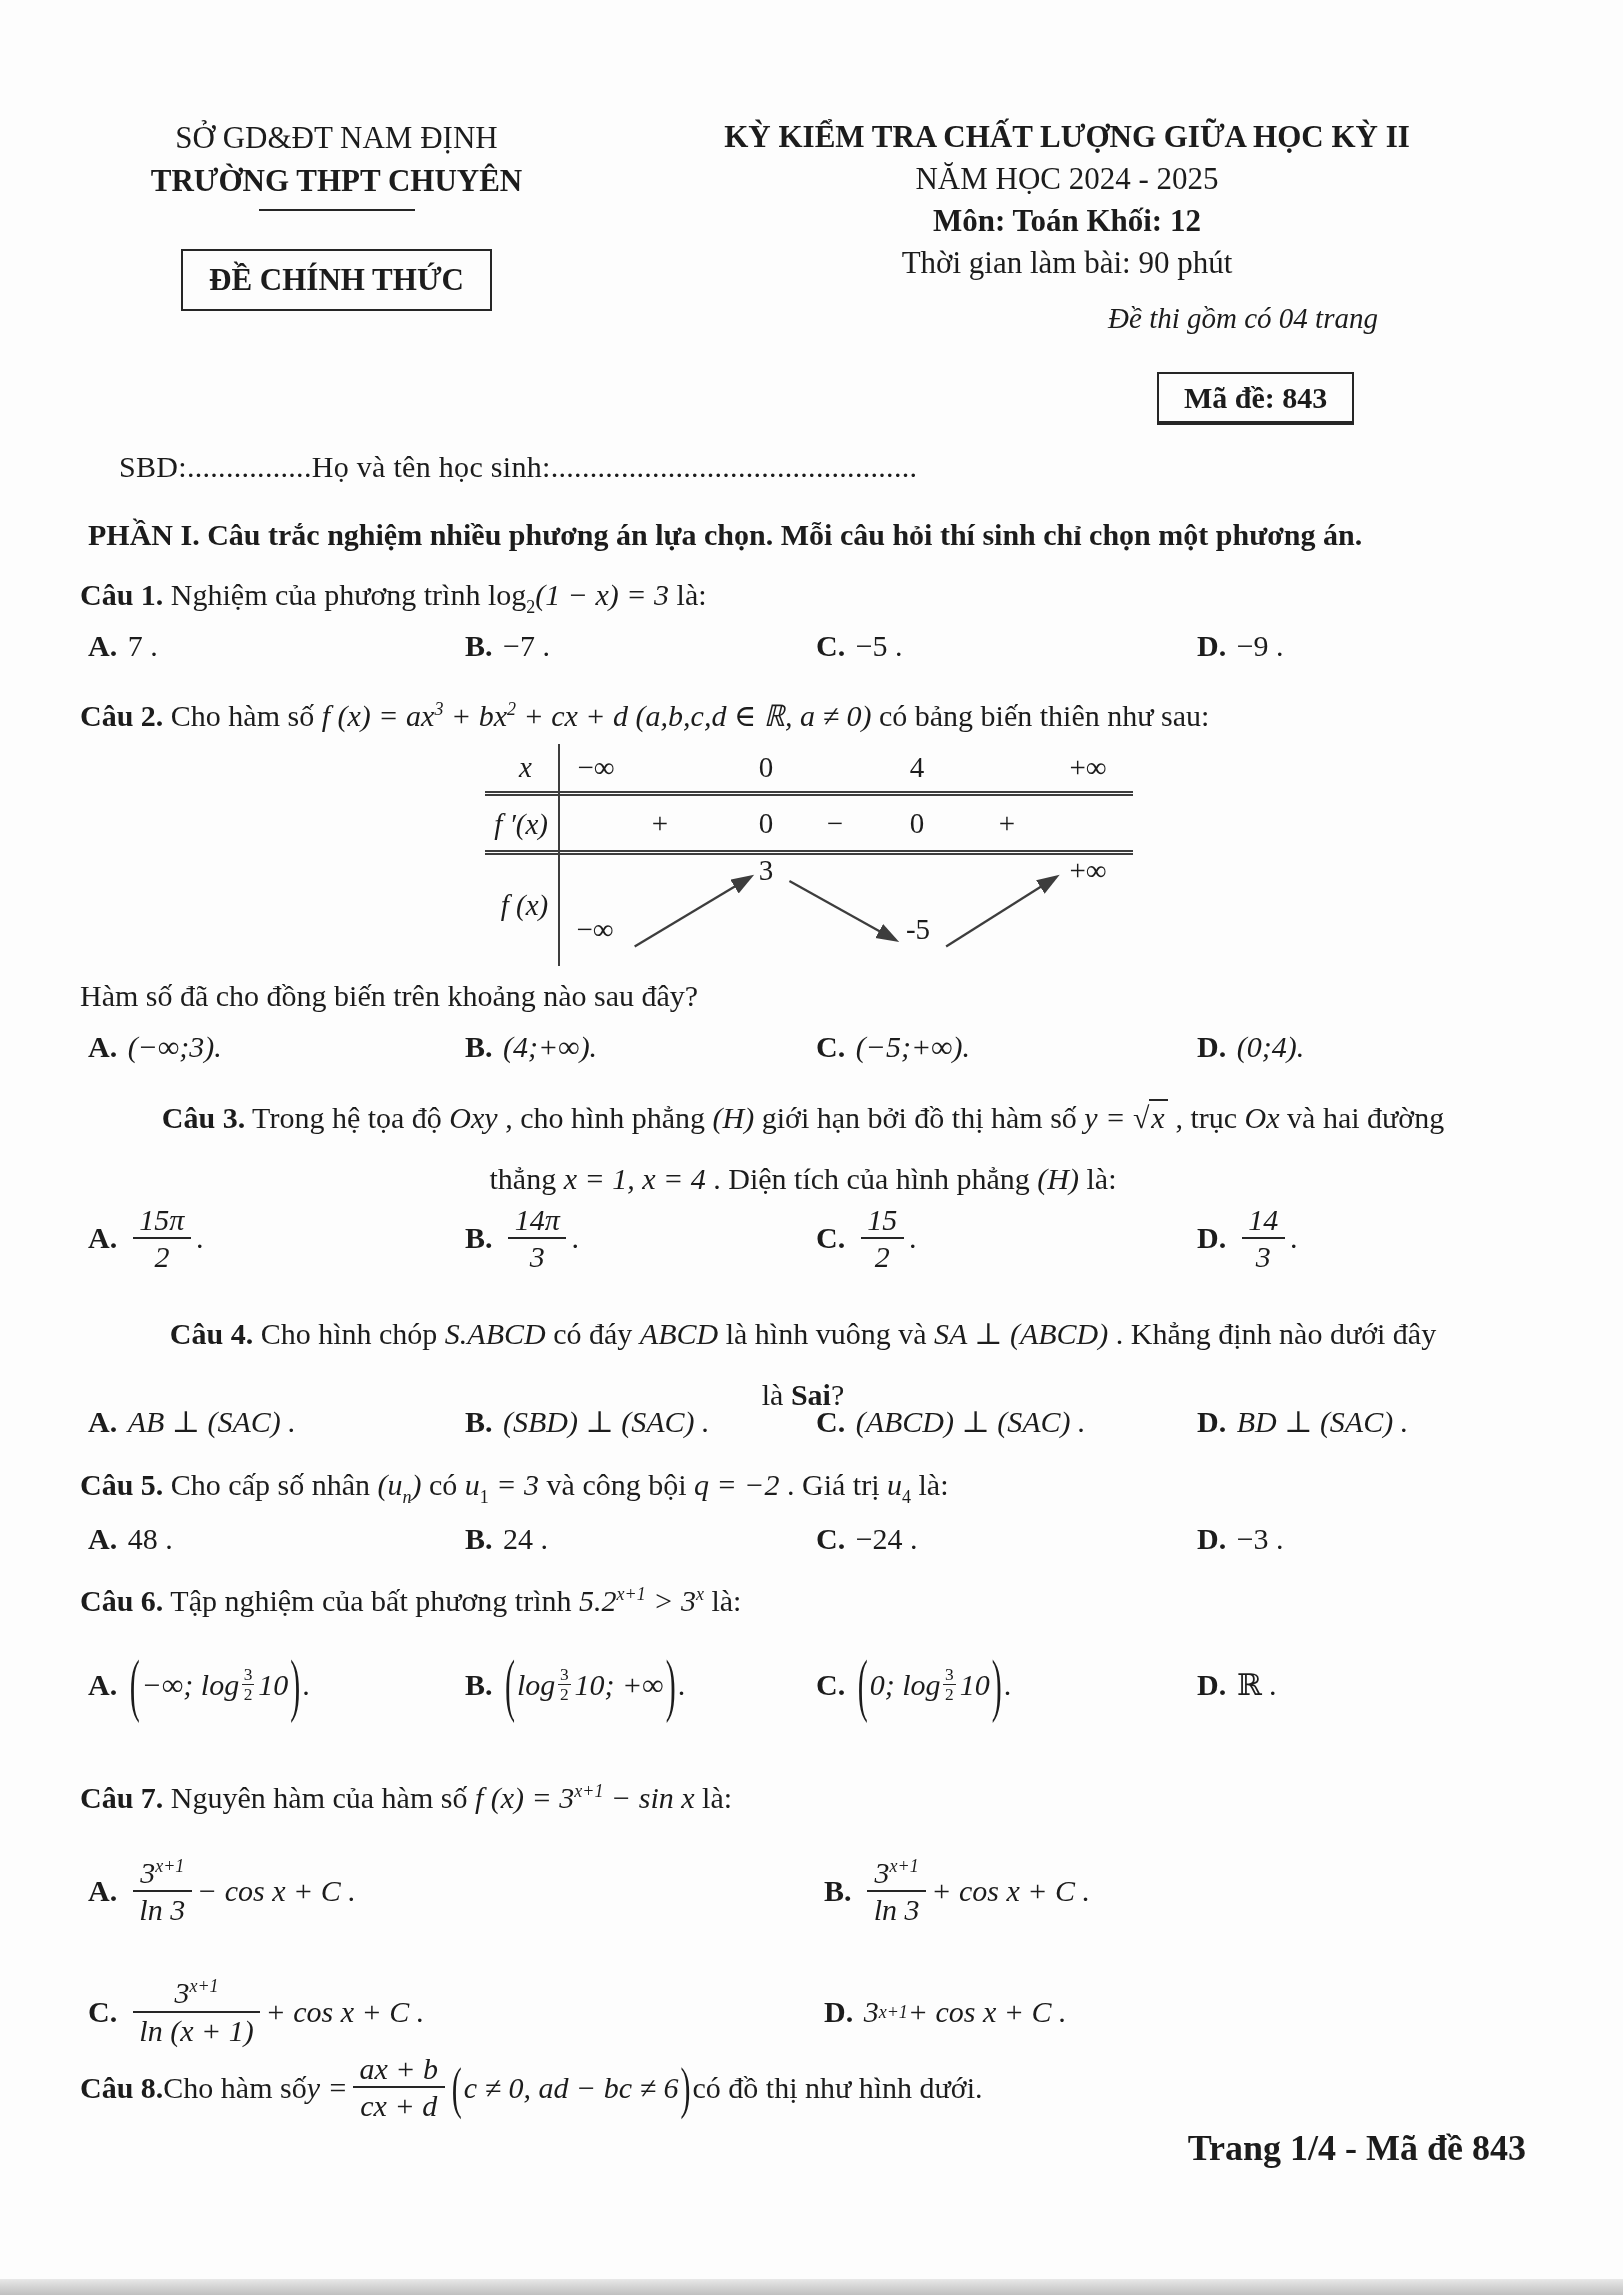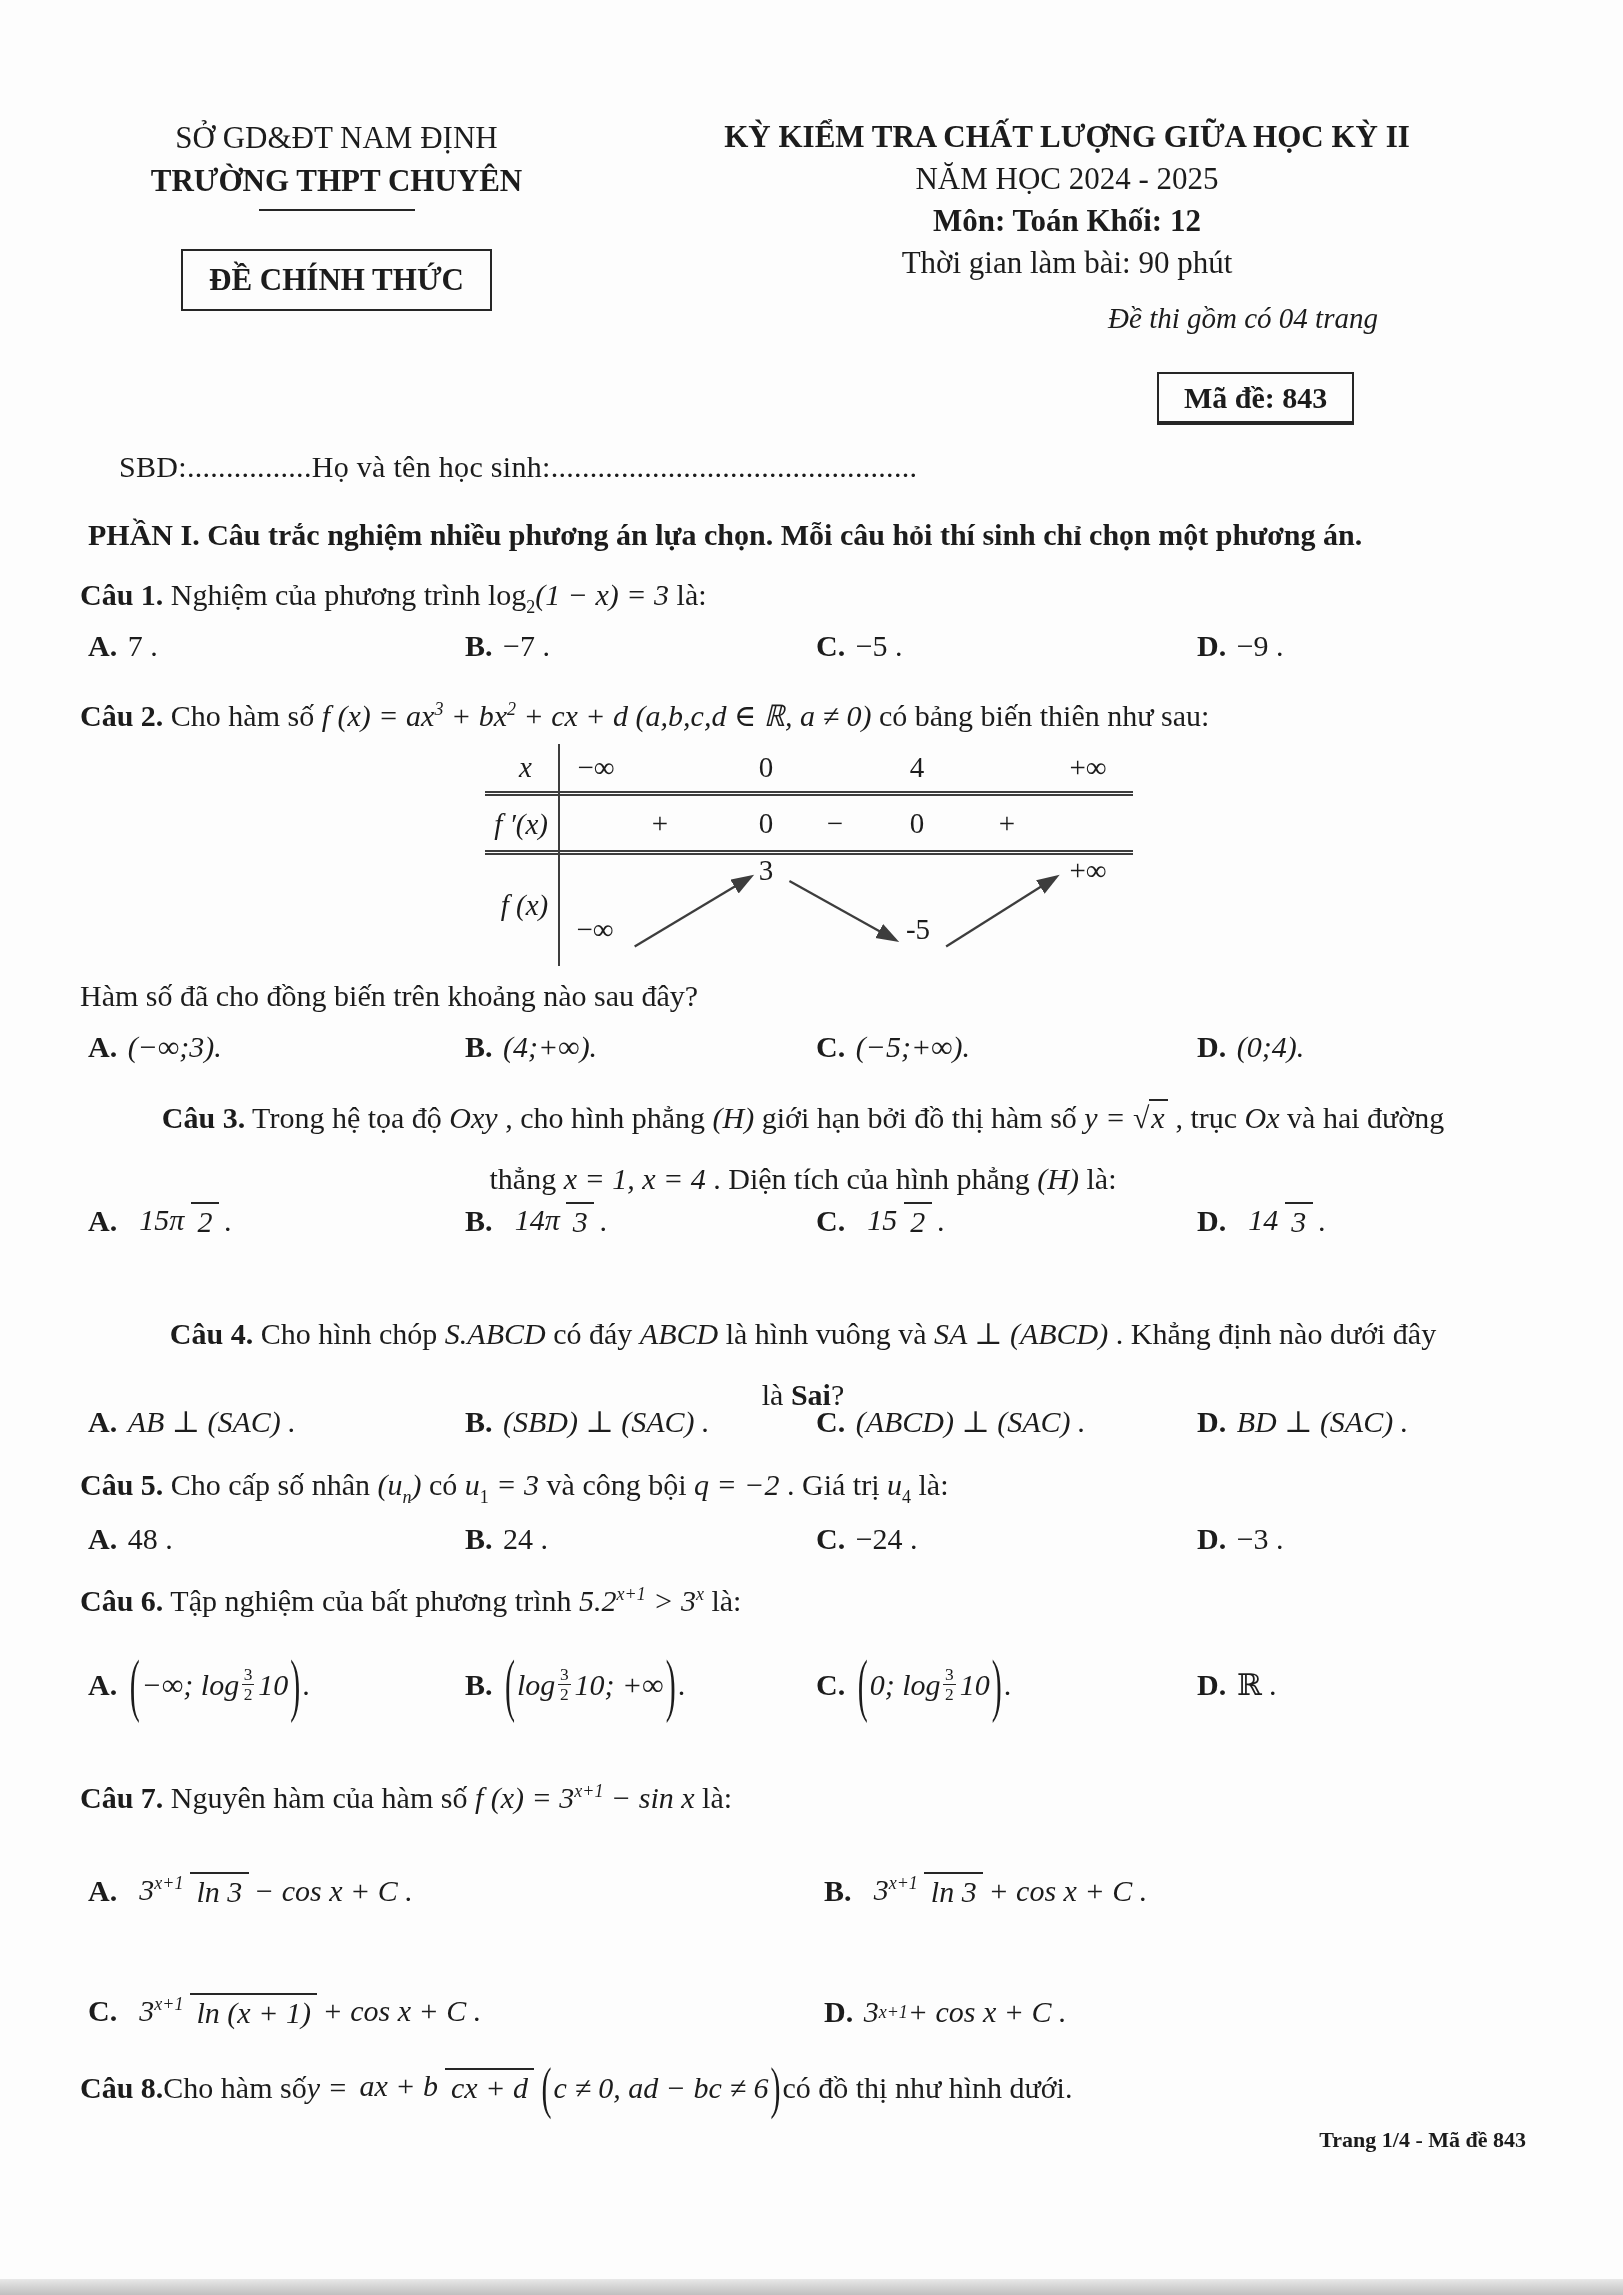--- a/index.html
+++ b/index.html
@@ -23,38 +23,38 @@
   
   .qb{left:80px;width:1446px;line-height:41px;}
   .q3l,.q4l{line-height:61px;text-align:center;}
   .opts{left:88px;width:1446px;display:grid;grid-template-columns:377px 351px 381px 1fr;}
   .opts2{left:88px;width:1446px;display:grid;grid-template-columns:736px 1fr;}
   .opt{display:flex;align-items:center;white-space:nowrap;}
   .k{font-weight:bold;margin-right:10.5px;}
   
   .su{font-size:60%;vertical-align:super;line-height:0;}
   .sb{font-size:60%;vertical-align:-0.45em;line-height:0;}
-  .fr{display:inline-flex;text-align:center;vertical-align:middle;line-height:1.18;margin:0 5.2px;}
+  .fr{display:inline-flex;flex-direction:column;text-align:center;vertical-align:middle;line-height:1.18;margin:0 5.2px;}
   .fr .n{padding:0 6.5px;}
   .fr .d{border-top:2px solid #262626;padding:0 6.5px;}
   .lb{display:inline-flex;flex-direction:column;font-size:58%;text-align:center;line-height:1.1;vertical-align:-1.35em;margin:0 3.9px 0 2.6px;}
   .lb .d{border-top:1.3px solid #262626;padding:0 2px;}
   .sq{white-space:nowrap;}
   .sq .rd{border-top:2px solid #262626;padding:0 3.3px 0 2px;}
   .bp{display:inline-block;transform:scaleY(2.35);transform-origin:55% 52%;font-weight:400;padding:0 2px;}
   .bp2{display:inline-block;transform:scaleY(1.9);transform-origin:55% 52%;font-weight:400;padding:0 2px;}
   
   .bbt{left:485px;top:744px;width:648px;height:222px;font-size:29px;}
   .bbt .cell{position:absolute;transform:translateX(-50%);white-space:nowrap;}
   .bbt .lab{transform:none;font-style:italic;}
   .vln{position:absolute;left:73px;top:0;width:2px;height:222px;background:#3d3d3d;}
   .dl{position:absolute;left:0;width:648px;height:5.2px;border-top:2px solid #3d3d3d;border-bottom:2px solid #3d3d3d;box-sizing:border-box;}
   .dl1{top:47px;}.dl2{top:106px;}
   .arr{position:absolute;left:0;top:0;width:648px;height:222px;}
-  .footer{top:2127px;right:97px;font-weight:bold;font-size:22px;}
+  .footer{top:2127px;right:97px;font-weight:bold;font-size:36px;}
   .bstrip{position:absolute;left:0;bottom:0;width:100%;height:15.7px;background:linear-gradient(#e8e8e8,#bfbfbf);}
 </style>
 </head>
 <body>
 
 <div class="page">
 
   <div class="abs h-left">
     <div>SỞ GD&amp;ĐT NAM ĐỊNH</div>
     <div class="b">TRƯỜNG THPT CHUYÊN</div>

